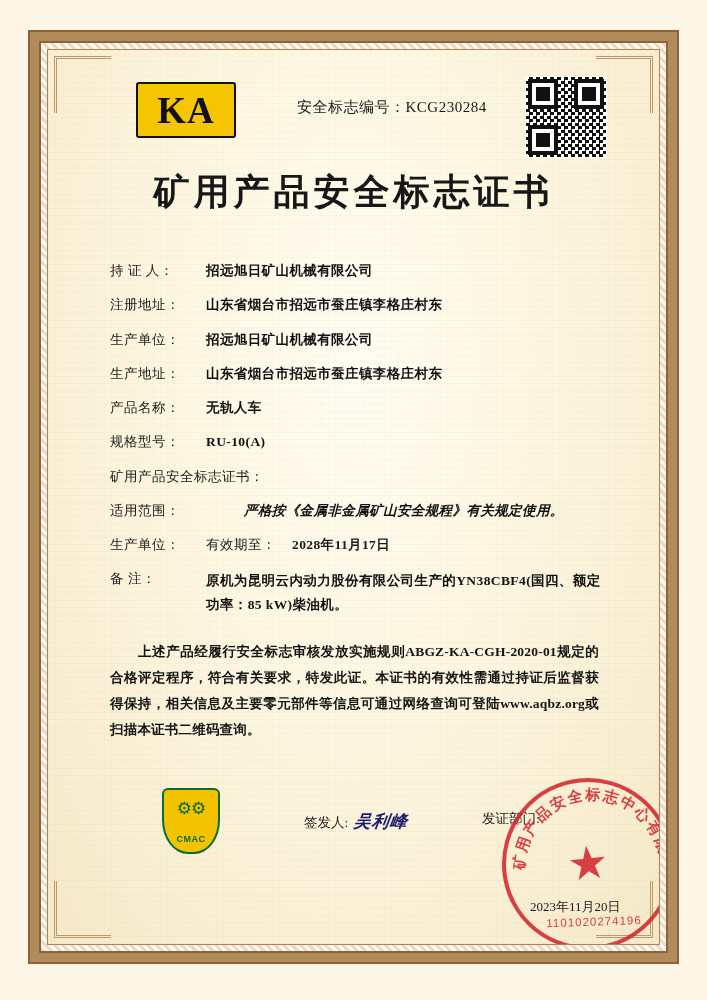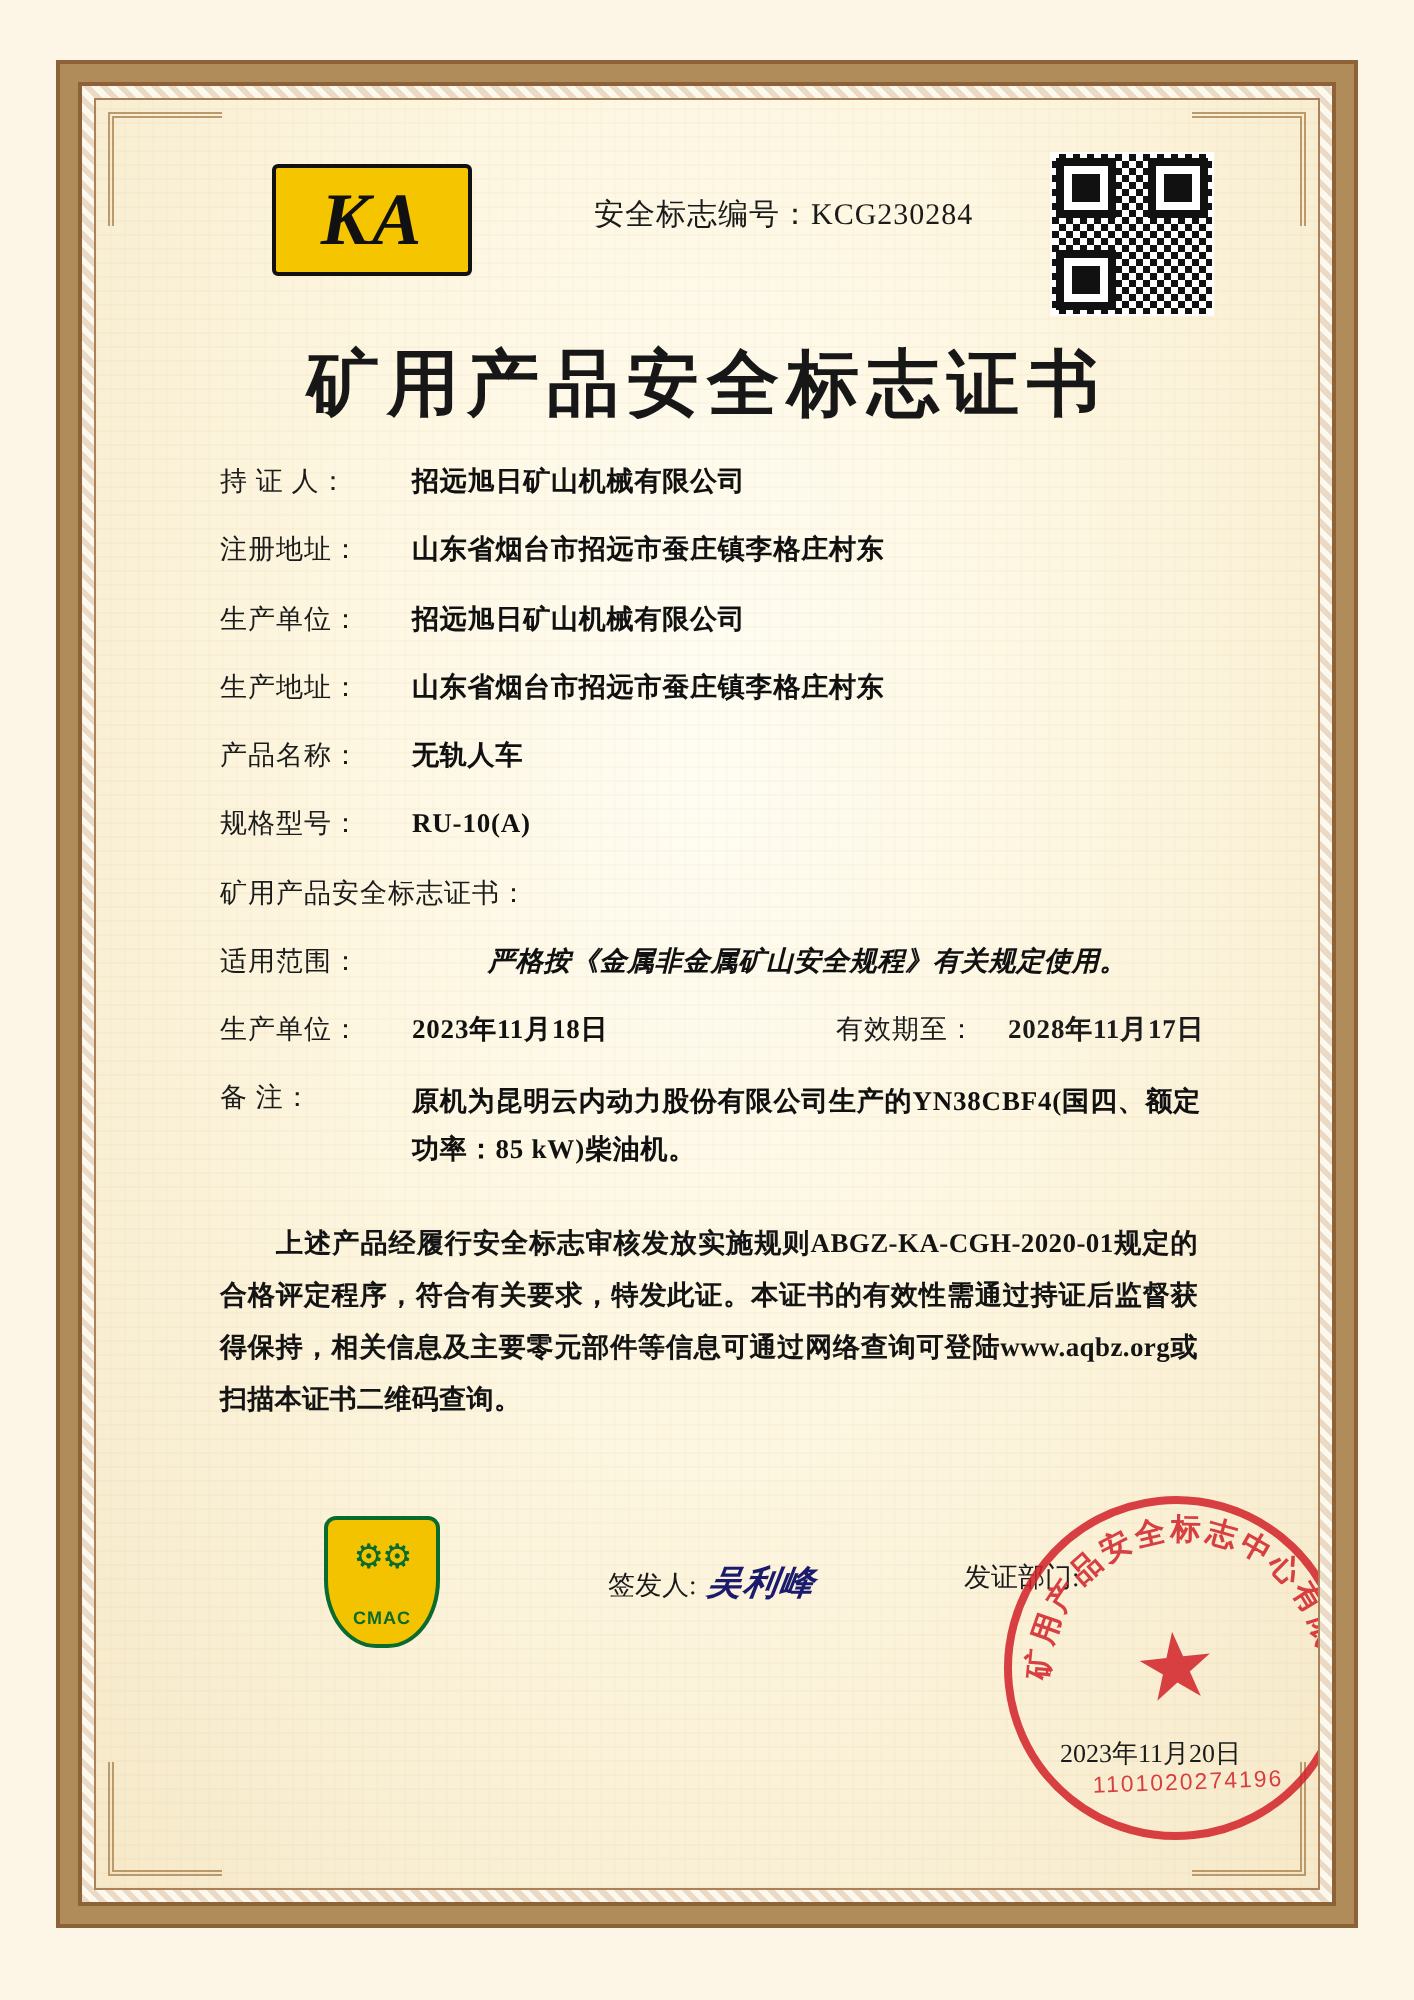--- a/index.html
+++ b/index.html
@@ -100,21 +100,20 @@
     left: 54px;
     top: 6px;
     width: 96px;
     height: 52px;
     background: #f5c600;
     border: 2px solid #111;
     border-radius: 3px;
     display: flex;
     align-items: center;
     justify-content: center;
-    font-style: italic;
   }
   .ka-logo span {
     font-family: "Liberation Serif", serif;
     font-weight: bold;
     font-size: 37px;
     letter-spacing: 1px;
     color: #111;
     line-height: 1;
   }
   .cert-no {
@@ -158,21 +157,21 @@
   .qr .f3 { left: 2px; bottom: 2px; }
 
   
   .title {
     text-align: center;
     font-size: 36px;
     font-weight: bold;
     letter-spacing: 4px;
     color: #171717;
     margin-top: 14px;
-    margin-bottom: 14px;
+    margin-bottom: 44px;
     font-family: "Liberation Serif", "DejaVu Serif", serif;
   }
 
   
   .fields {
     margin: 0 22px 0 28px;
     font-size: 13.5px;
     color: #1b1b1b;
   }
   .frow {
@@ -418,21 +417,20 @@
             <div class="flabel" style="width:162px;flex:0 0 162px;">矿用产品安全标志证书：</div>
           </div>
 
           <div class="frow">
             <div class="flabel">适用范围：</div>
             <div class="fvalue indent">严格按《金属非金属矿山安全规程》有关规定使用。</div>
           </div>
 
           <div class="frow two">
             <div class="flabel">生产单位：</div>
-            <div class="fvalue">2023年11月18日</div>
             <div class="flabel2">有效期至：</div>
             <div class="fvalue2">2028年11月17日</div>
           </div>
 
           <div class="frow note">
             <div class="flabel">备    注：</div>
             <div class="fvalue">原机为昆明云内动力股份有限公司生产的YN38CBF4(国四、额定功率：85 kW)柴油机。</div>
           </div>
 
         </div>

